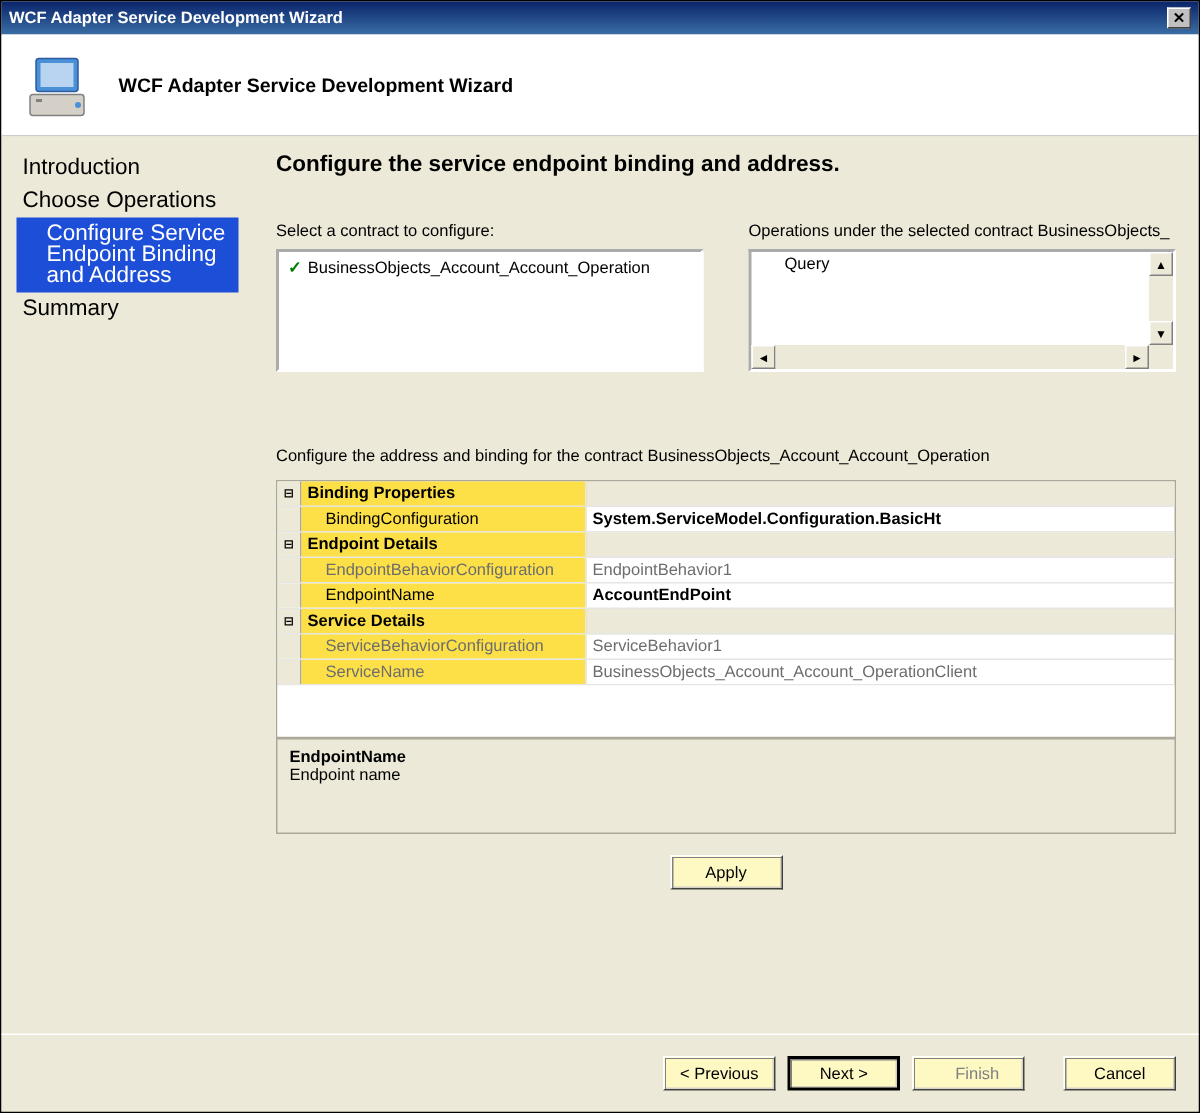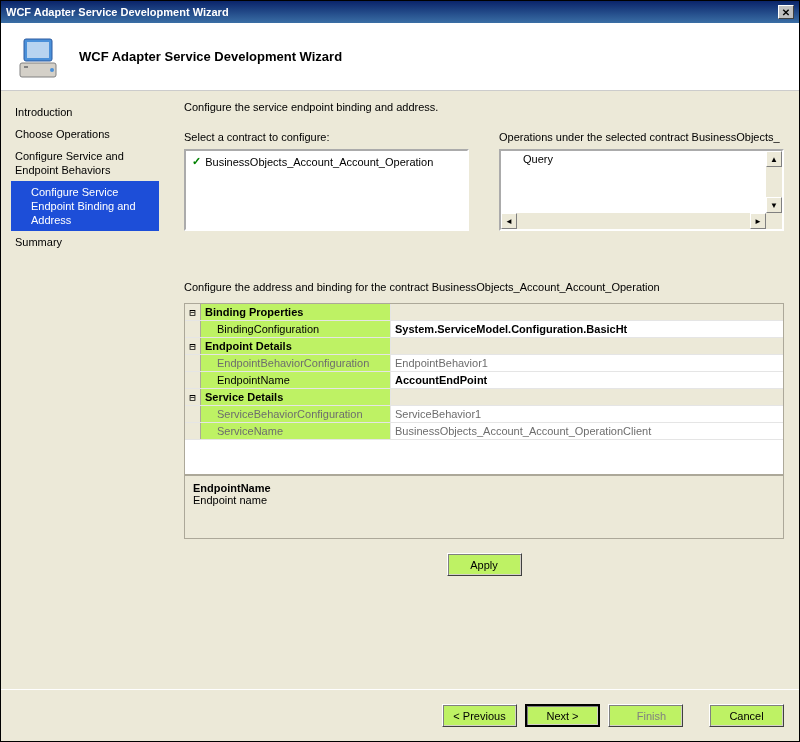--- a/index.html
+++ b/index.html
@@ -6,55 +6,55 @@
 body { font-family: Tahoma, Arial, sans-serif; font-size: 11px; background: #ece9d8; width: 800px; height: 742px; overflow: hidden; }
 .window { width: 800px; height: 742px; border: 1px solid #000; display: flex; flex-direction: column; }
 .titlebar { background: linear-gradient(to bottom, #0a246a, #3a6ea5); color: #fff; font-weight: bold; padding: 3px 5px; display: flex; justify-content: space-between; align-items: center; height: 22px; }
 .titlebar-text { font-size: 11px; }
 .close-btn { width: 16px; height: 14px; background: #c0c0c0; border: 1px solid #fff; border-right-color: #404040; border-bottom-color: #404040; display: flex; align-items: center; justify-content: center; font-family: Arial; font-size: 10px; color: #000; font-weight: bold; cursor: pointer; }
 .header { background: #fff; padding: 10px 15px; display: flex; align-items: center; gap: 15px; border-bottom: 1px solid #ccc; height: 68px; }
 .header-icon { width: 48px; height: 48px; }
 .header-title { font-size: 13px; font-weight: bold; }
 .body { flex: 1; display: flex; background: #ece9d8; }
 .sidebar { width: 158px; padding: 10px 0 10px 10px; }
-.sidebar-item { padding: 4px 4px; font-size: 11px; line-height: 14px; cursor: pointer; }
+.sidebar-item { padding: 4px 4px; font-size: 15px; line-height: 14px; cursor: pointer; }
 .sidebar-item.selected { background: #1d4ed8; color: #fff; padding-left: 20px; }
 .main { flex: 1; padding: 10px 15px 10px 25px; display: flex; flex-direction: column; }
-.instruction { margin-bottom: 18px; font-size: 11px; }
+.instruction { margin-bottom: 30px; font-size: 15px; font-weight: bold; }
 .contracts-row { display: flex; gap: 30px; margin-bottom: 50px; }
 .contracts-col { flex: 1; }
 .col-label { font-size: 11px; margin-bottom: 6px; display: block; }
 .listbox { border: 2px inset #fff; background: #fff; height: 82px; padding: 2px; overflow: hidden; position: relative; }
 .listbox-item { padding: 2px 4px; font-size: 11px; display: flex; align-items: center; gap: 4px; }
 .check-icon { color: #008000; font-weight: bold; font-size: 11px; }
 .ops-listbox { border: 2px inset #fff; background: #fff; height: 82px; position: relative; }
 .ops-content { padding: 2px 22px; font-size: 11px; }
 .scroll-v { position: absolute; right: 0; top: 0; bottom: 16px; width: 16px; background: #ece9d8; display: flex; flex-direction: column; }
 .scroll-h { position: absolute; left: 0; right: 16px; bottom: 0; height: 16px; background: #ece9d8; display: flex; }
 .scroll-corner { position: absolute; right: 0; bottom: 0; width: 16px; height: 16px; background: #ece9d8; }
 .scroll-btn { width: 16px; height: 16px; background: #ece9d8; border: 1px solid #fff; border-right-color: #808080; border-bottom-color: #808080; font-size: 8px; display: flex; align-items: center; justify-content: center; color: #000; }
 .scroll-track-v { flex: 1; background: #ece9d8; }
 .scroll-track-h { flex: 1; background: #ece9d8; }
 .configure-label { font-size: 11px; margin-bottom: 10px; }
 .property-grid { border: 1px solid #aca899; background: #fff; }
 .pg-row { display: flex; border-bottom: 1px solid #e5e5e5; font-size: 11px; height: 17px; align-items: center; }
 .pg-header { background: #ece9d8; font-weight: bold; }
 .pg-toggle { width: 16px; text-align: center; background: #ece9d8; border-right: 1px solid #aca899; height: 100%; display: flex; align-items: center; justify-content: center; font-family: monospace; font-size: 10px; }
-.pg-name { width: 190px; padding-left: 16px; background: #bef264; border-right: 1px solid #e5e5e5; height: 100%; display: flex; align-items: center; }
+.pg-name { width: 190px; padding-left: 16px; background: #fde047; border-right: 1px solid #e5e5e5; height: 100%; display: flex; align-items: center; }
 .pg-header .pg-name { padding-left: 4px; }
 .pg-value { flex: 1; padding-left: 4px; height: 100%; display: flex; align-items: center; overflow: hidden; white-space: nowrap; }
 .pg-value.bold { font-weight: bold; }
 .pg-value.muted { color: #6d6d6d; }
 .pg-name.muted { color: #6d6d6d; }
 .pg-blank { height: 34px; background: #fff; }
 .desc-box { border: 1px solid #aca899; background: #ece9d8; padding: 6px 8px; height: 64px; margin-top: 0; }
 .desc-title { font-weight: bold; font-size: 11px; }
 .desc-text { font-size: 11px; }
 .apply-row { text-align: center; margin-top: 14px; }
-.btn { font-family: Tahoma, Arial, sans-serif; font-size: 11px; padding: 2px 0; width: 75px; height: 23px; background: #bef264; border: 1px solid #404040; border-top-color: #fff; border-left-color: #fff; box-shadow: 1px 1px 0 #808080 inset, -1px -1px 0 #d4d0c8 inset; cursor: pointer; }
+.btn { font-family: Tahoma, Arial, sans-serif; font-size: 11px; padding: 2px 0; width: 75px; height: 23px; background: #fef9c3; border: 1px solid #404040; border-top-color: #fff; border-left-color: #fff; box-shadow: 1px 1px 0 #808080 inset, -1px -1px 0 #d4d0c8 inset; cursor: pointer; }
 .btn:disabled { color: #808080; cursor: default; padding-left: 12px; }
 .btn.default { border: 2px solid #000; }
 .footer { border-top: 1px solid #fff; padding: 14px 15px; display: flex; justify-content: flex-end; gap: 8px; background: #ece9d8; }
 .footer .gap { width: 10px; }
 </style>
 </head>
 <body>
 
 <div class="window">
   <div class="titlebar">
@@ -70,21 +70,20 @@
       <rect x="8" y="33" width="4" height="2" fill="#808080"></rect>
       <circle cx="36" cy="37" r="2" fill="#4a90d9"></circle>
     </svg>
     <div class="header-title">WCF Adapter Service Development Wizard</div>
   </div>
 
   <div class="body">
     <div class="sidebar">
       <div class="sidebar-item">Introduction</div>
       <div class="sidebar-item">Choose Operations</div>
-      <div class="sidebar-item">Configure Service and Endpoint Behaviors</div>
       <div class="sidebar-item selected">Configure Service Endpoint Binding and Address</div>
       <div class="sidebar-item">Summary</div>
     </div>
 
     <div class="main">
       <div class="instruction">Configure the service endpoint binding and address.</div>
 
       <div class="contracts-row">
         <div class="contracts-col">
           <span class="col-label">Select a contract to configure:</span>

